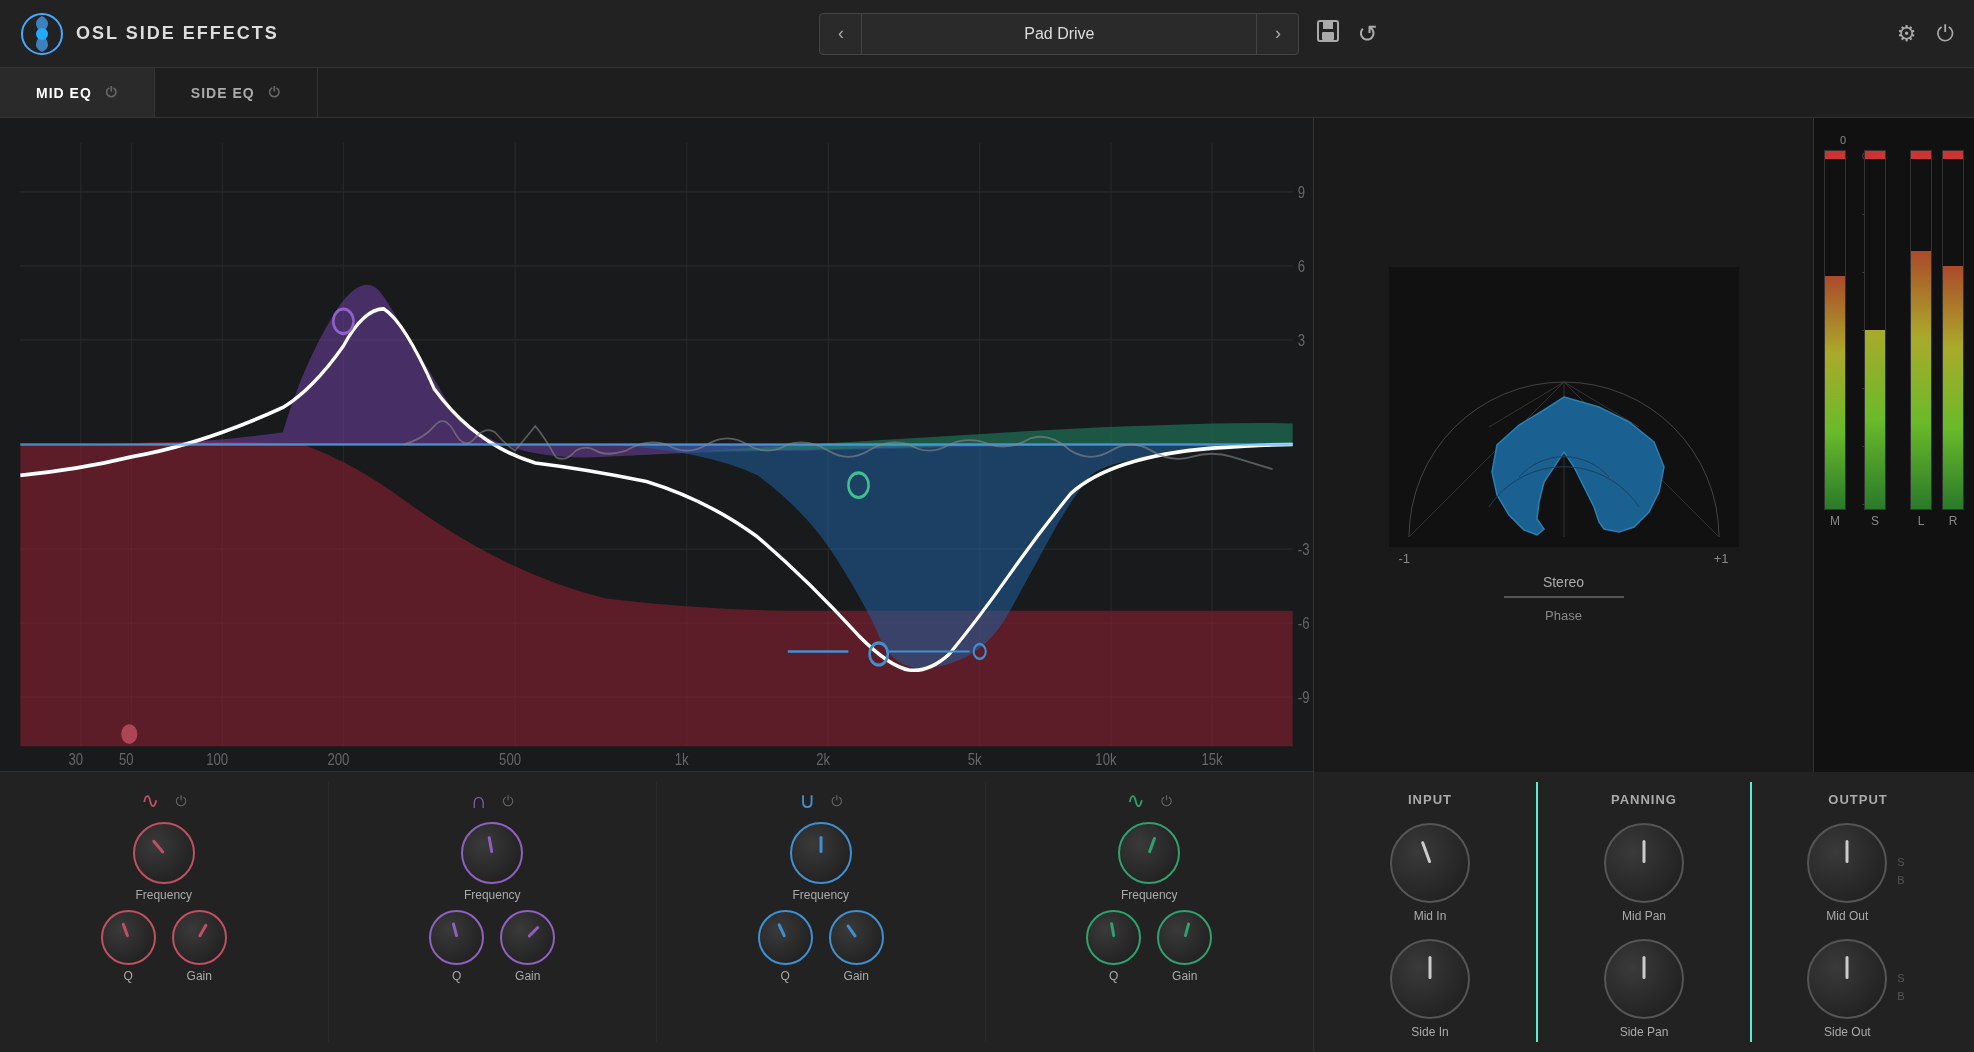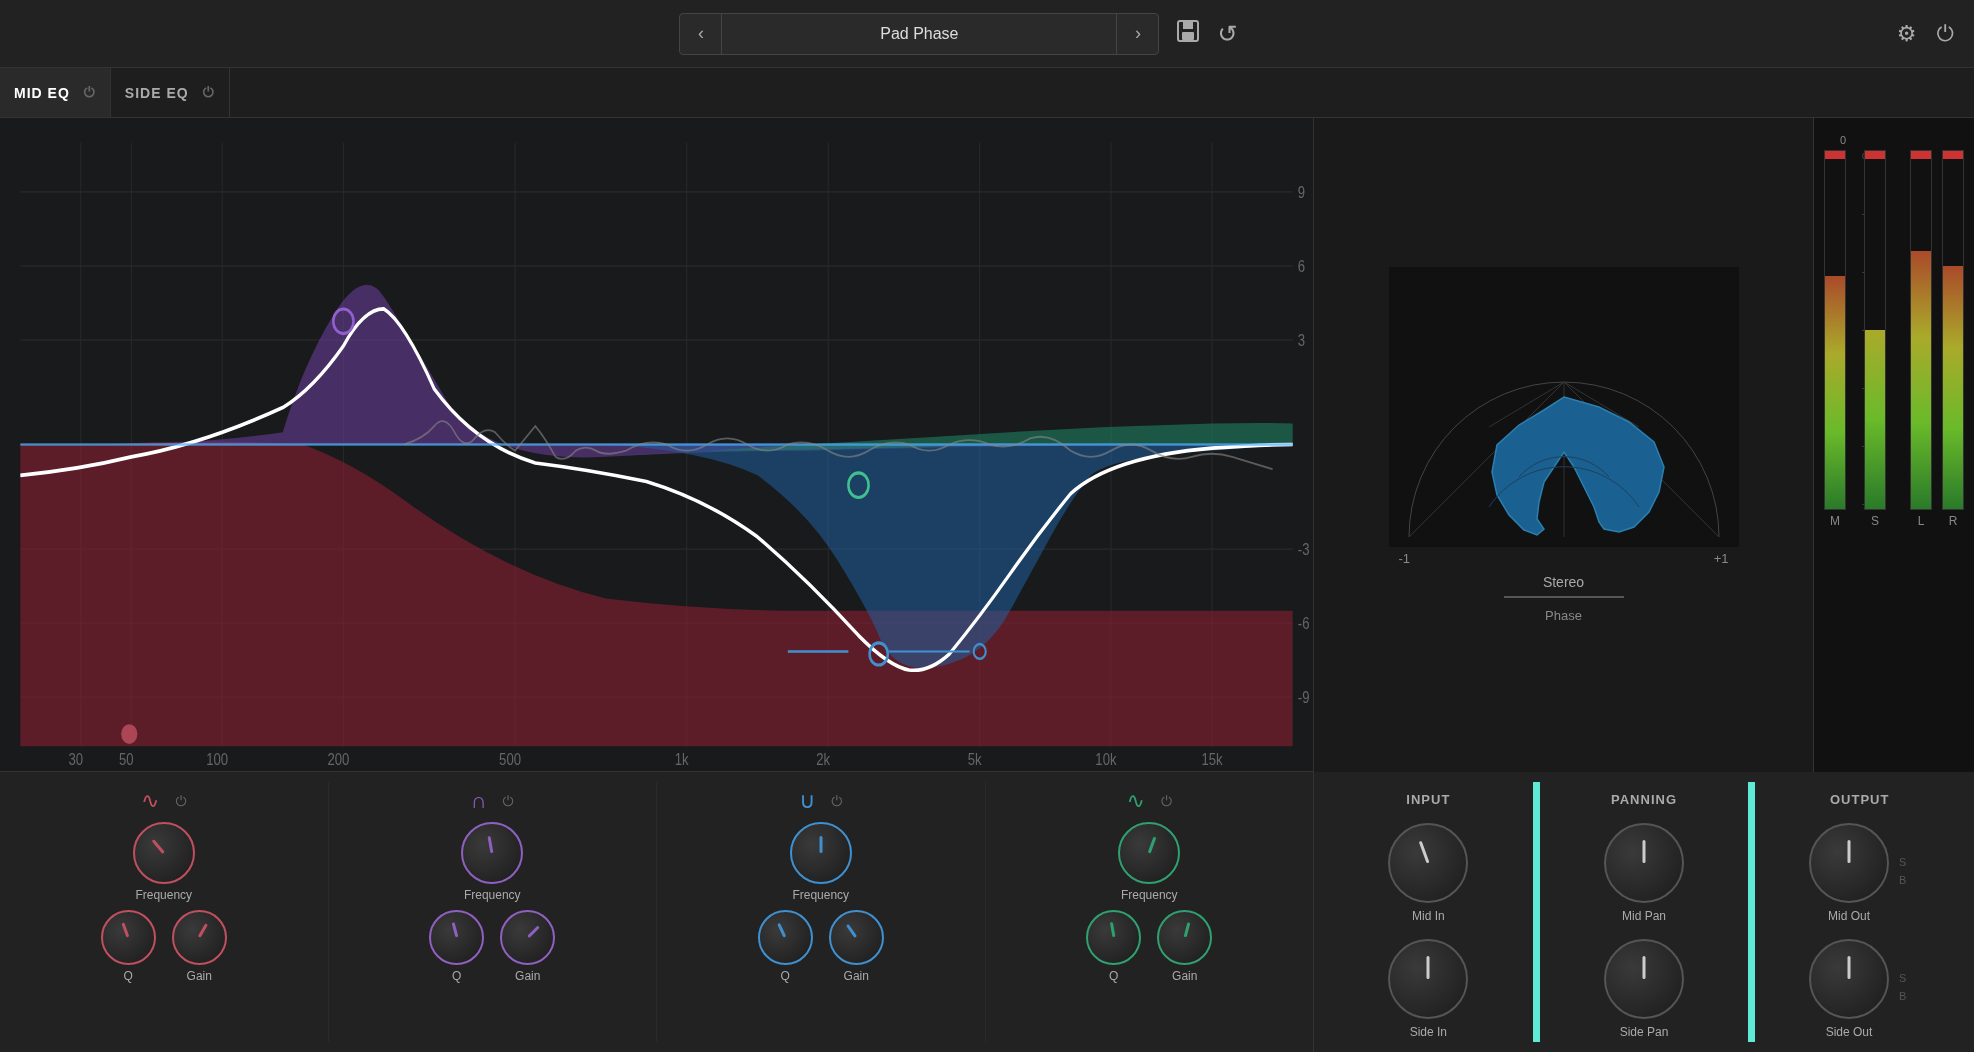--- a/index.html
+++ b/index.html
@@ -100,21 +100,21 @@
     
     .tabs-row {
       display: flex;
       height: 50px;
       background: #1e1e1e;
       border-bottom: 1px solid #333;
     }
     .tab-section {
       display: flex;
       align-items: center;
-      padding: 0 14px;
+      padding: 0 36px;
       gap: 14px;
       cursor: pointer;
       border-right: 1px solid #333;
       font-size: 14px;
       font-weight: bold;
       letter-spacing: 1px;
       color: #aaa;
     }
     .tab-section.active {
       background: #2a2a2a;
@@ -320,21 +320,21 @@
       height: 280px;
       display: flex;
       padding: 10px;
       gap: 0;
     }
     .global-section {
       flex: 1;
       display: flex;
       flex-direction: column;
       align-items: center;
-      border-right: 7px solid #5eead4;
+      border-right: 2px solid #5eead4;
       padding: 10px 6px;
     }
     .global-section:last-child {
       border-right: none;
     }
     .global-section-title {
       font-size: 13px;
       font-weight: bold;
       letter-spacing: 1px;
       color: #aaa;
@@ -361,25 +361,33 @@
     .grid-line {
       stroke: #2a2a2a;
       stroke-width: 1;
     }
 
   </style>
 </head>
 <body>
 
 <div class="header">
+  <div class="logo-area">
+    <svg class="logo-icon" viewBox="0 0 44 44">
+      <circle cx="22" cy="22" r="20" fill="none" stroke="#4af" stroke-width="2"></circle>
+      <path d="M22 22 Q10 10 22 4 Q34 10 22 22 Q10 34 22 40 Q34 34 22 22" fill="#4af" opacity="0.7"></path>
+      <circle cx="22" cy="22" r="6" fill="#2af"></circle>
+    </svg>
+    <span class="logo-text">OSL SIDE EFFECTS</span>
+  </div>
 
   <div class="preset-nav">
     <div class="preset-nav-inner">
       <div class="nav-arrow">‹</div>
-      <div class="preset-name">Pad Phase</div>
+      <div class="preset-name">Pad Drive</div>
       <div class="nav-arrow">›</div>
     </div>
     <div class="header-tools">
       <span class="tool-icon">
         <svg width="26" height="26" viewBox="0 0 26 26" fill="none">
           <rect x="3" y="3" width="20" height="20" rx="2" stroke="#aaa" stroke-width="2" fill="none"></rect>
           <rect x="8" y="3" width="10" height="8" fill="#aaa"></rect>
           <rect x="7" y="14" width="12" height="8" rx="1" fill="#aaa"></rect>
         </svg>
       </span>

